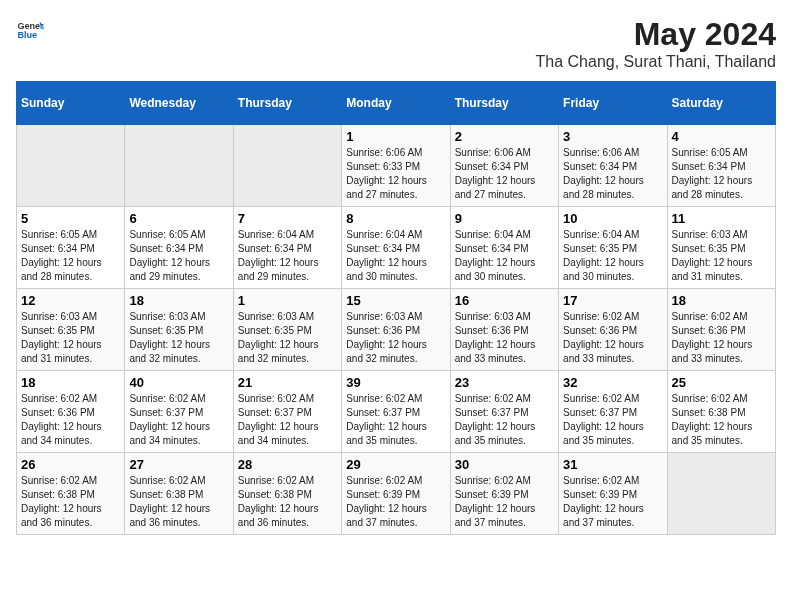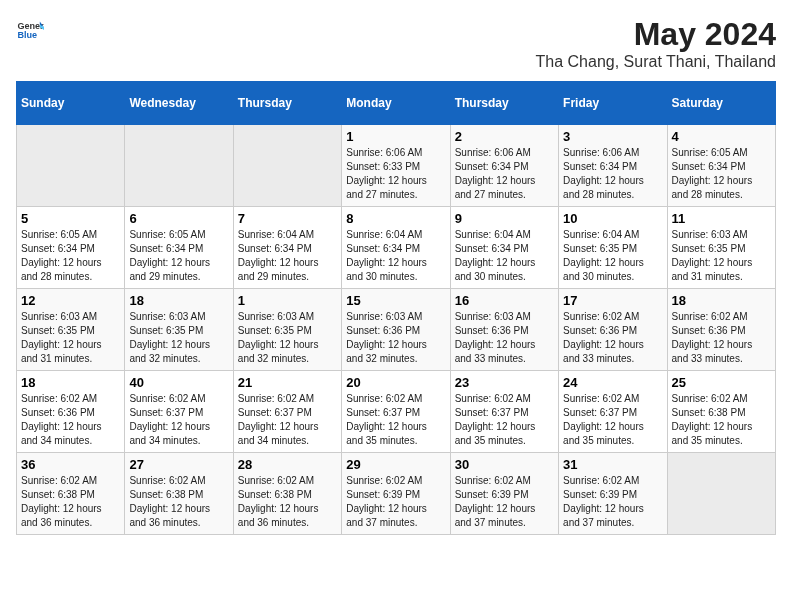--- a/index.html
+++ b/index.html
@@ -263,51 +263,51 @@
 and 34 minutes.</div>
         </td>
         <td>
           <span class="day-number">21</span>
           <div class="day-info" style="white-space: pre-line;">Sunrise: 6:02 AM
 Sunset: 6:37 PM
 Daylight: 12 hours
 and 34 minutes.</div>
         </td>
         <td>
-          <span class="day-number">20</span>
+          <span class="day-number">39</span>
           <div class="day-info" style="white-space: pre-line;">Sunrise: 6:02 AM
 Sunset: 6:37 PM
 Daylight: 12 hours
 and 35 minutes.</div>
         </td>
         <td>
           <span class="day-number">23</span>
           <div class="day-info" style="white-space: pre-line;">Sunrise: 6:02 AM
 Sunset: 6:37 PM
 Daylight: 12 hours
 and 35 minutes.</div>
         </td>
         <td>
-          <span class="day-number">24</span>
+          <span class="day-number">32</span>
           <div class="day-info" style="white-space: pre-line;">Sunrise: 6:02 AM
 Sunset: 6:37 PM
 Daylight: 12 hours
 and 35 minutes.</div>
         </td>
         <td>
           <span class="day-number">25</span>
           <div class="day-info" style="white-space: pre-line;">Sunrise: 6:02 AM
 Sunset: 6:38 PM
 Daylight: 12 hours
 and 35 minutes.</div>
         </td>
       </tr>
       <tr>
         <td>
-          <span class="day-number">36</span>
+          <span class="day-number">26</span>
           <div class="day-info" style="white-space: pre-line;">Sunrise: 6:02 AM
 Sunset: 6:38 PM
 Daylight: 12 hours
 and 36 minutes.</div>
         </td>
         <td>
           <span class="day-number">27</span>
           <div class="day-info" style="white-space: pre-line;">Sunrise: 6:02 AM
 Sunset: 6:38 PM
 Daylight: 12 hours

